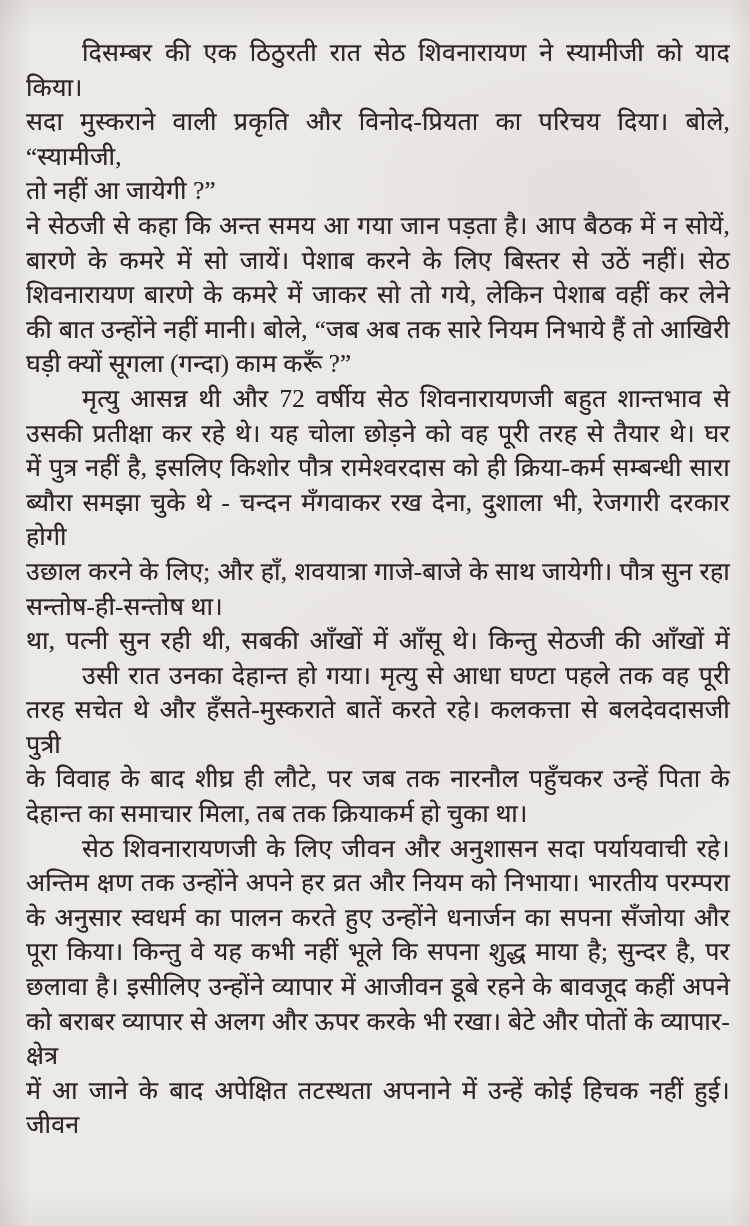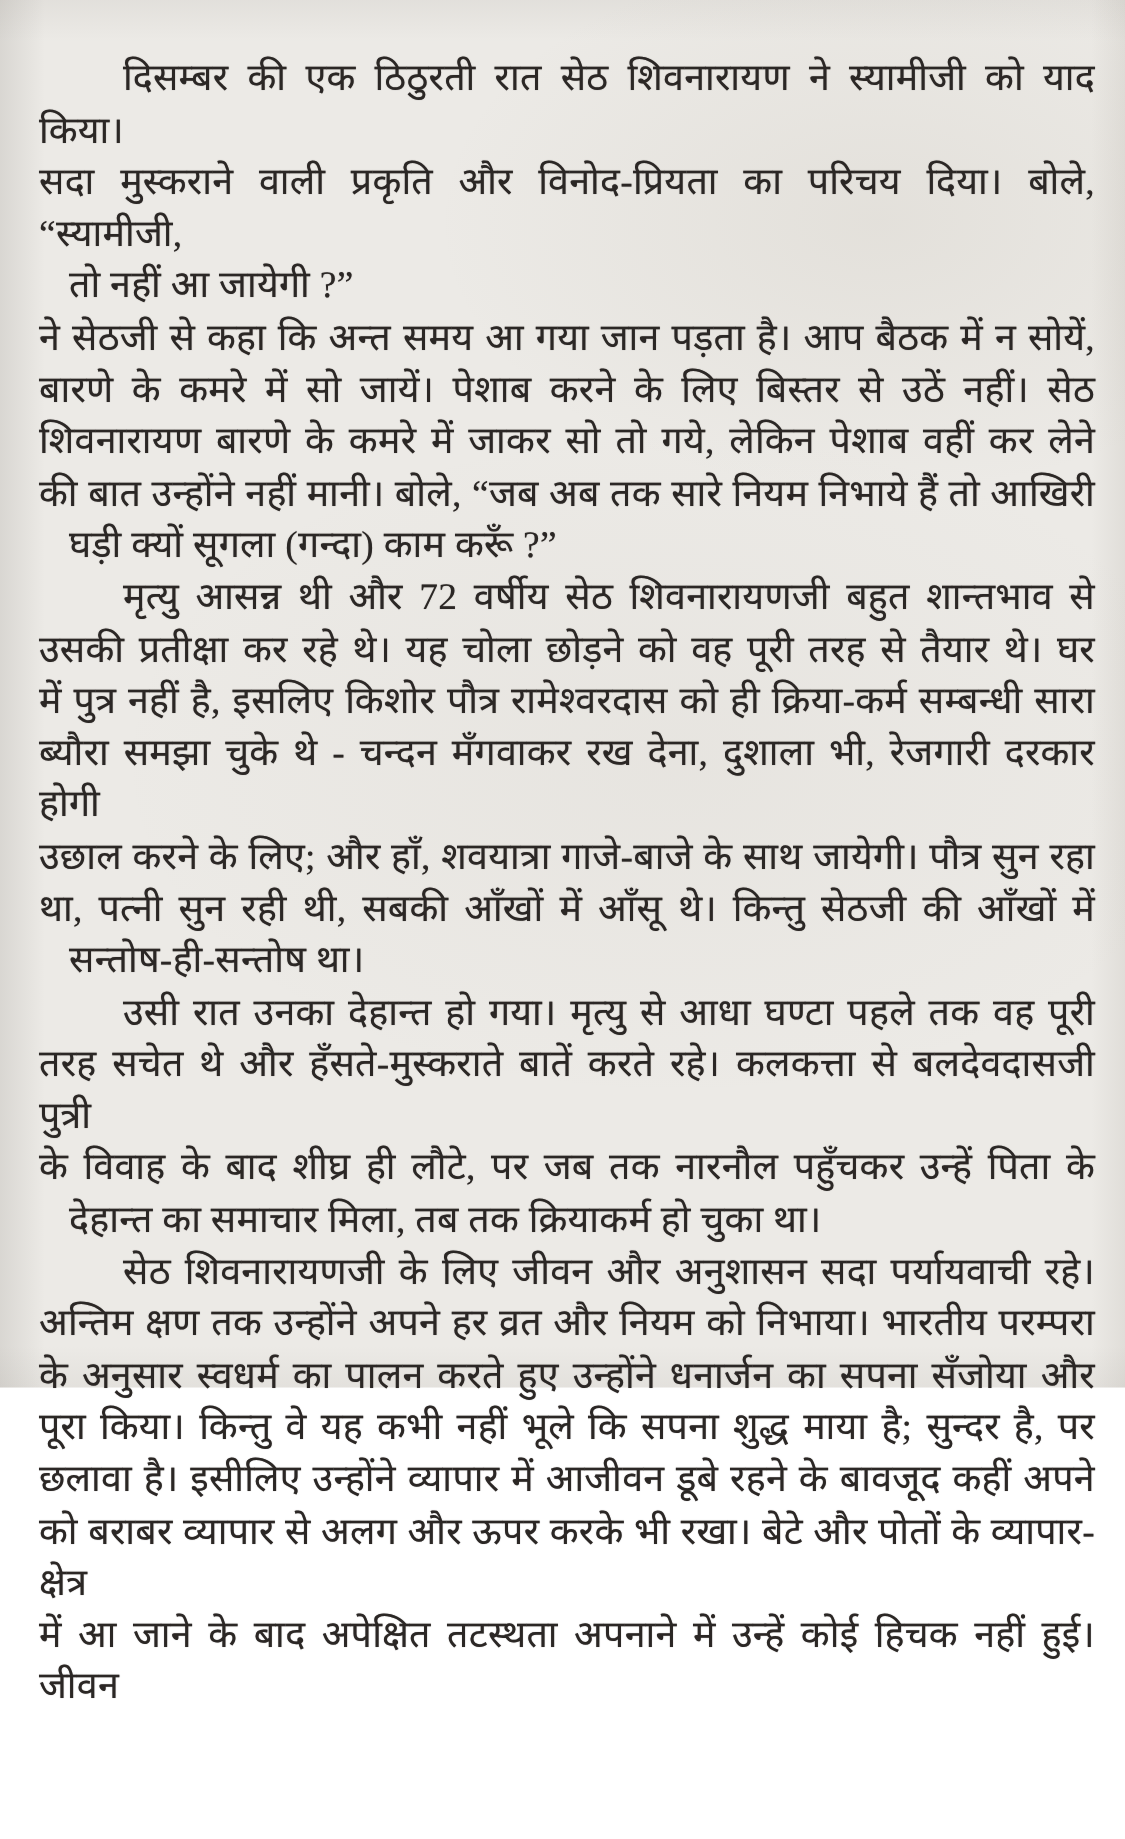--- a/index.html
+++ b/index.html
@@ -9,21 +9,21 @@
   }
   body {
     width: 750px;
     height: 1226px;
     overflow: hidden;
     font-family: "Liberation Serif", "DejaVu Serif", serif;
   }
   .page {
     position: relative;
     width: 750px;
-    height: 925px;
+    height: 1226px;
     box-sizing: border-box;
     background:
       radial-gradient(ellipse 420px 260px at 78% 16%, rgba(150,140,120,0.10), rgba(0,0,0,0) 70%),
       radial-gradient(ellipse 500px 300px at 60% 55%, rgba(150,140,125,0.06), rgba(0,0,0,0) 75%),
       linear-gradient(to right, rgba(100,95,88,0.14), rgba(0,0,0,0) 4%),
       linear-gradient(to left, rgba(120,112,100,0.10), rgba(0,0,0,0) 3%),
       linear-gradient(to bottom, rgba(110,104,95,0.08), rgba(0,0,0,0) 3%),
       linear-gradient(to top, rgba(110,104,95,0.07), rgba(0,0,0,0) 3%),
       #eceae6;
     color: #2b2725;
@@ -45,21 +45,20 @@
     white-space: normal;
     letter-spacing: 0.2px;
     text-shadow: 0 0 0.6px rgba(43,39,37,0.55);
   }
   .line.first {
     text-indent: 56px;
   }
   .line.last {
     text-align: left;
     text-align-last: left;
-    margin-left: 20px;
   }
 </style>
 </head>
 <body>
 
 <div class="page">
   <div class="text-block" id="text-block">
       <p class="para">
         <span class="line first">दिसम्बर की एक ठिठुरती रात सेठ शिवनारायण ने स्यामीजी को याद किया।</span>
         <span class="line">सदा मुस्कराने वाली प्रकृति और विनोद-प्रियता का परिचय दिया। बोले, “स्यामीजी,</span>
@@ -71,22 +70,22 @@
         <span class="line">शिवनारायण बारणे के कमरे में जाकर सो तो गये, लेकिन पेशाब वहीं कर लेने</span>
         <span class="line">की बात उन्होंने नहीं मानी। बोले, “जब अब तक सारे नियम निभाये हैं तो आखिरी</span>
         <span class="line last">घड़ी क्यों सूगला (गन्दा) काम करूँ ?”</span>
       </p>
       <p class="para">
         <span class="line first">मृत्यु आसन्न थी और 72 वर्षीय सेठ शिवनारायणजी बहुत शान्तभाव से</span>
         <span class="line">उसकी प्रतीक्षा कर रहे थे। यह चोला छोड़ने को वह पूरी तरह से तैयार थे। घर</span>
         <span class="line">में पुत्र नहीं है, इसलिए किशोर पौत्र रामेश्वरदास को ही क्रिया-कर्म सम्बन्धी सारा</span>
         <span class="line">ब्यौरा समझा चुके थे - चन्दन मँगवाकर रख देना, दुशाला भी, रेजगारी दरकार होगी</span>
         <span class="line">उछाल करने के लिए; और हाँ, शवयात्रा गाजे-बाजे के साथ जायेगी। पौत्र सुन रहा</span>
+        <span class="line last">सन्तोष-ही-सन्तोष था।</span>
         <span class="line">था, पत्नी सुन रही थी, सबकी आँखों में आँसू थे। किन्तु सेठजी की आँखों में</span>
-        <span class="line last">सन्तोष-ही-सन्तोष था।</span>
       </p>
       <p class="para">
         <span class="line first">उसी रात उनका देहान्त हो गया। मृत्यु से आधा घण्टा पहले तक वह पूरी</span>
         <span class="line">तरह सचेत थे और हँसते-मुस्कराते बातें करते रहे। कलकत्ता से बलदेवदासजी पुत्री</span>
         <span class="line">के विवाह के बाद शीघ्र ही लौटे, पर जब तक नारनौल पहुँचकर उन्हें पिता के</span>
         <span class="line last">देहान्त का समाचार मिला, तब तक क्रियाकर्म हो चुका था।</span>
       </p>
       <p class="para">
         <span class="line first">सेठ शिवनारायणजी के लिए जीवन और अनुशासन सदा पर्यायवाची रहे।</span>
         <span class="line">अन्तिम क्षण तक उन्होंने अपने हर व्रत और नियम को निभाया। भारतीय परम्परा</span>

